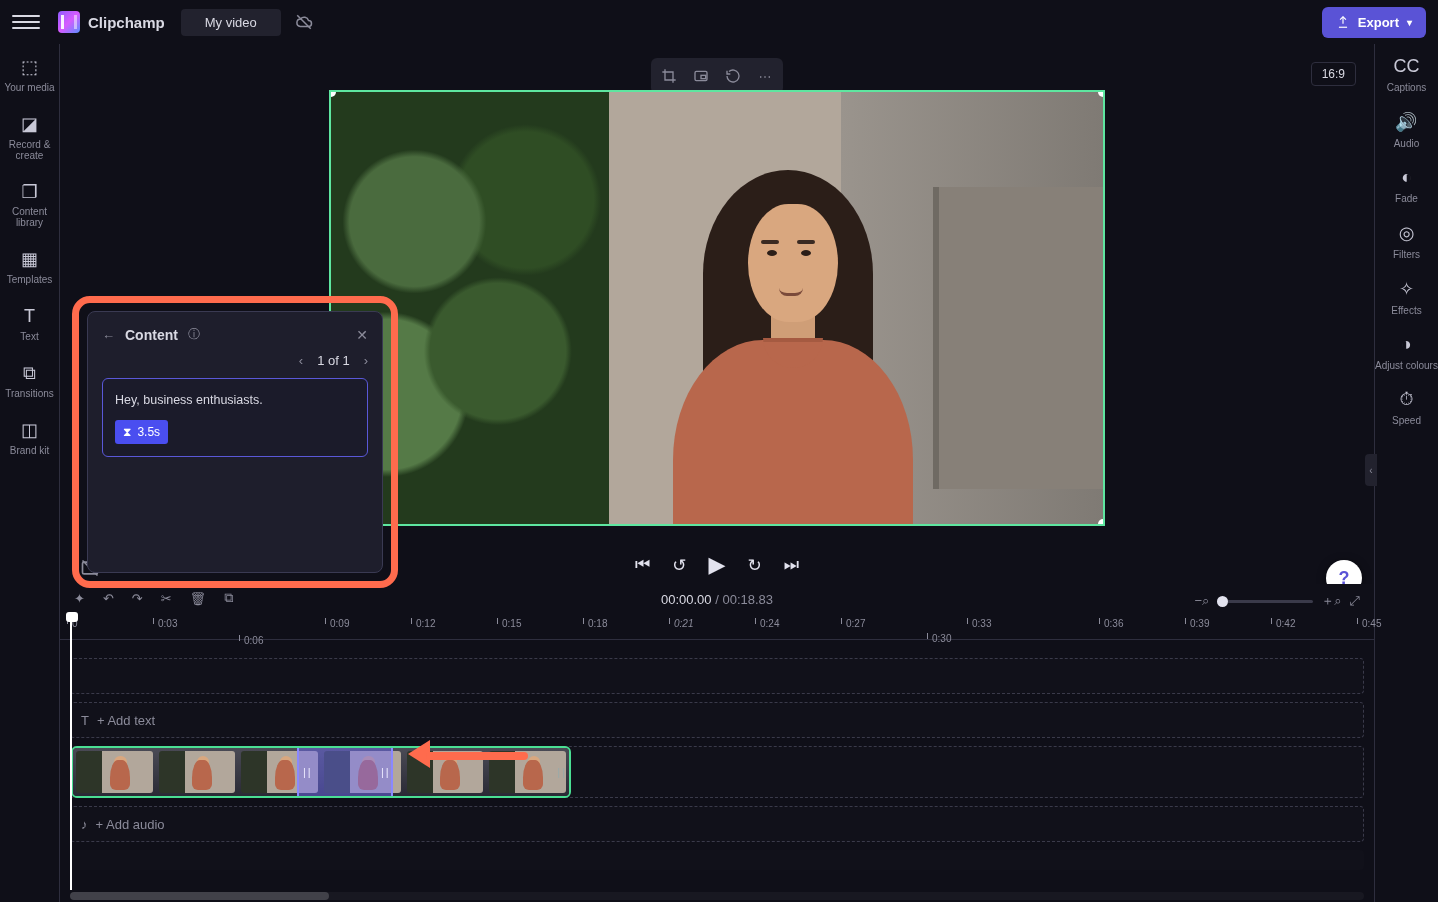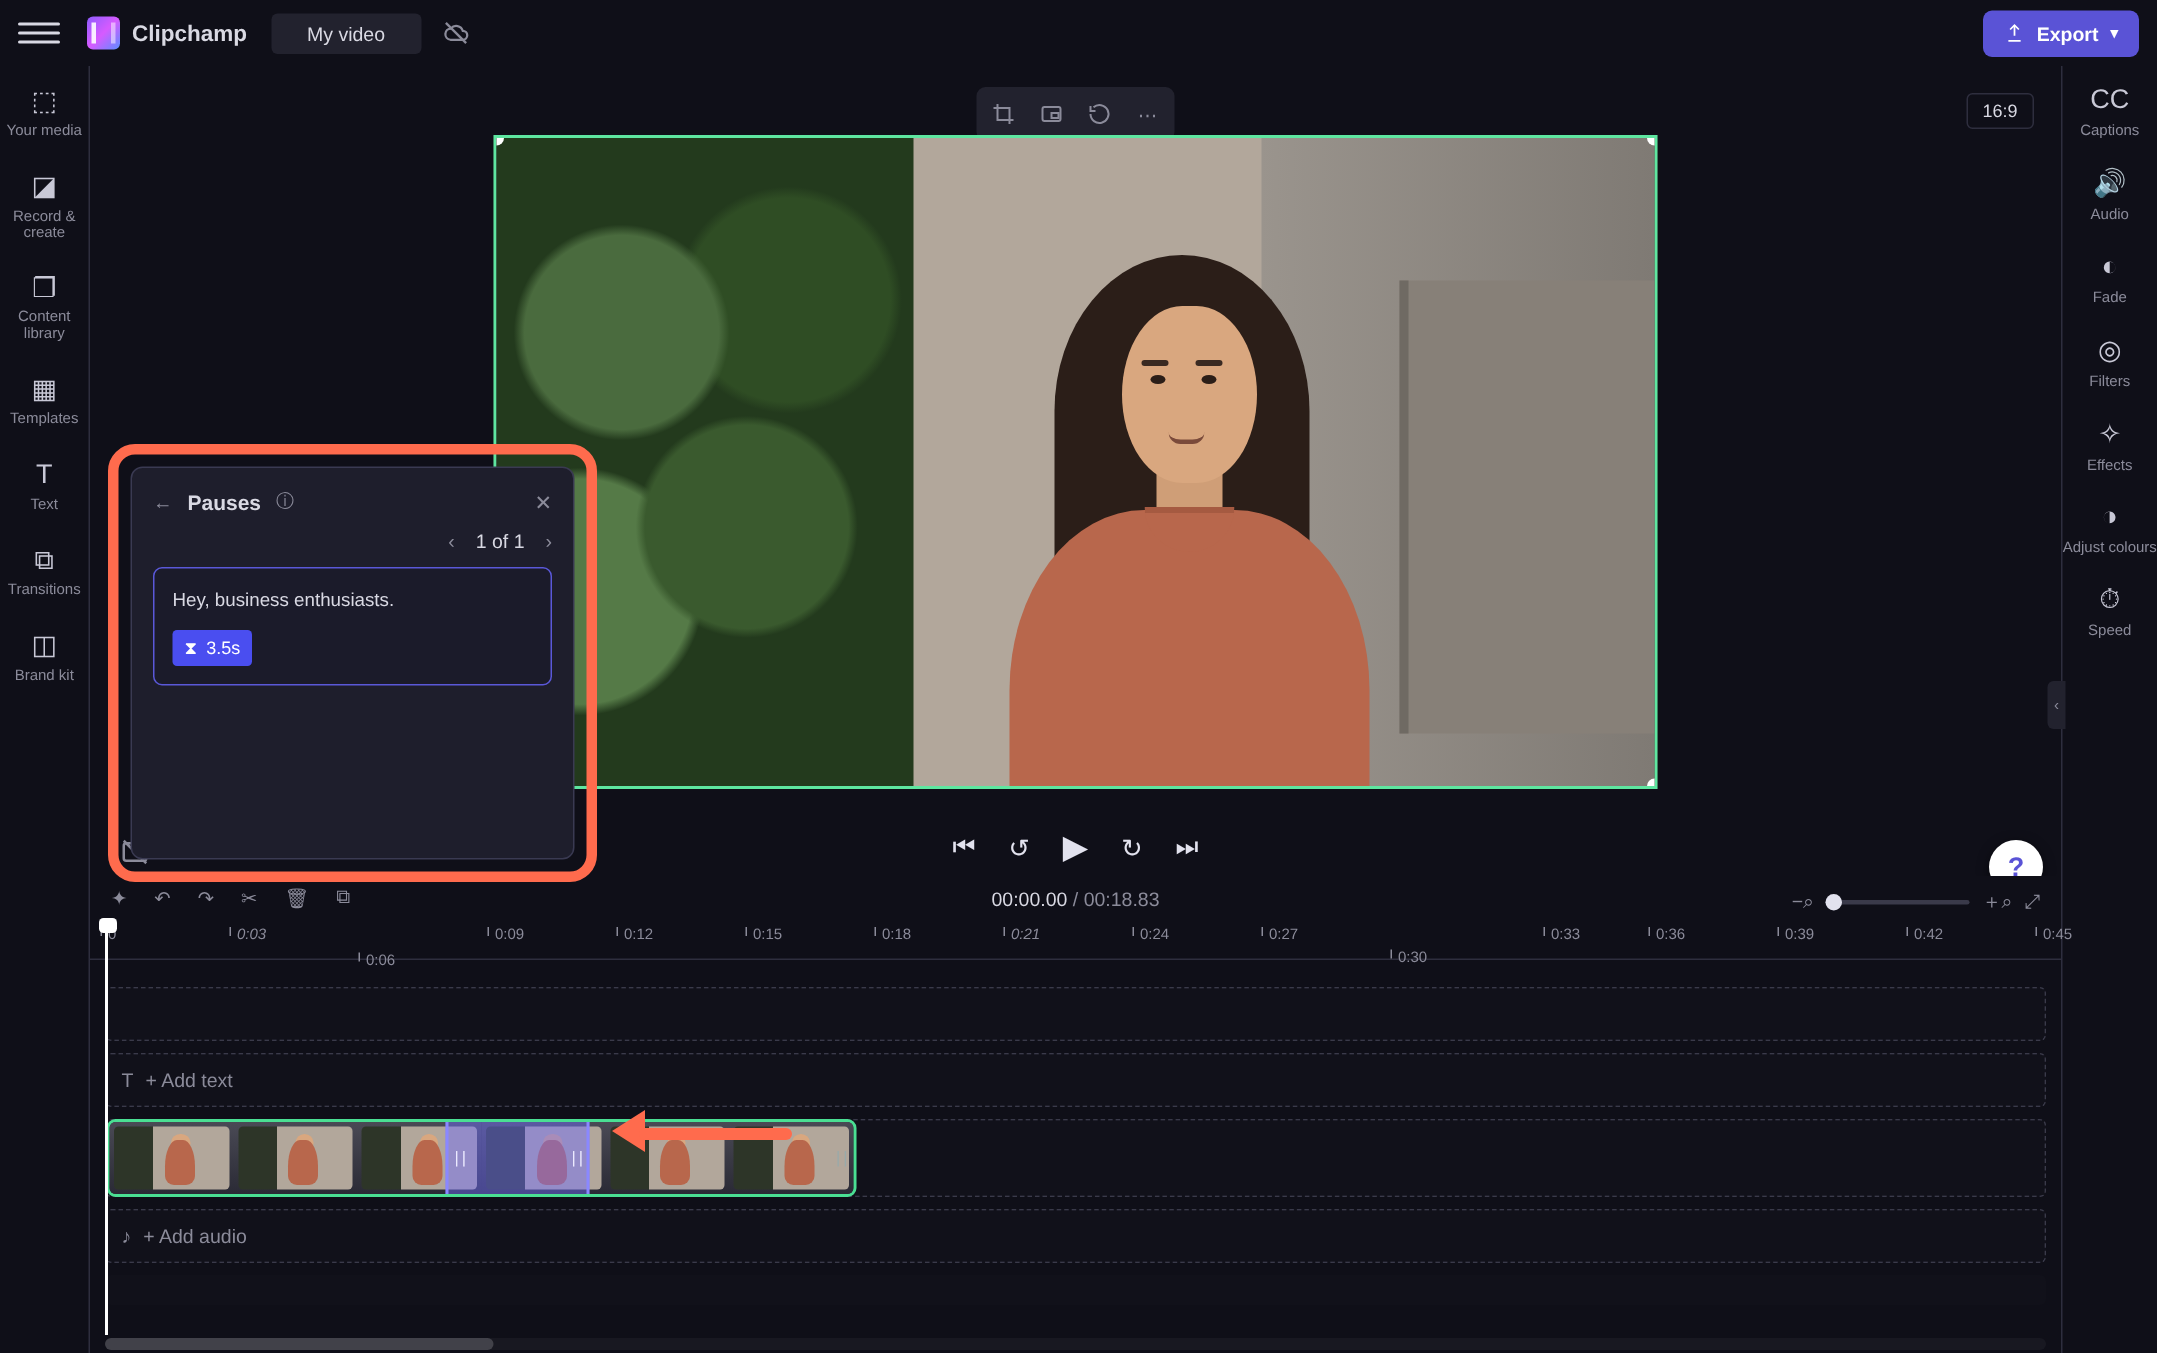--- a/index.html
+++ b/index.html
@@ -296,21 +296,21 @@
   </div>
   <div class="collapse-down">⌄</div>
 </div>
 
 <div class="help">?</div>
 
 <div class="popup-ring">
   <div class="popup">
     <div class="popup-head">
       <span class="back">←</span>
-      <span class="title">Pauses</span>
+      <span class="title">Content</span>
       <span class="info">ⓘ</span>
       <span class="close">✕</span>
     </div>
     <div class="pager">
       <span class="arr">‹</span>
       <span class="pg">1 of 1</span>
       <span class="arr">›</span>
     </div>
     <div class="card">
       <div>Hey, business enthusiasts.</div>
@@ -340,31 +340,31 @@
     <span>−⌕</span>
     <div class="track">
         <div class="thumb"></div>
       </div>
     <span>＋⌕</span>
     <span>⤢</span>
   </div>
 
   <div class="ruler" id="ruler">
       <span class="tick" style="left: 12px;">0</span>
-      <span class="tick" style="left: 98px; font-style: italic;">0:03</span>
+      <span class="tick" style="left: 98px;">0:03</span>
       <span class="tick" style="left: 184px; margin-top: 17px;">0:06</span>
       <span class="tick" style="left: 270px;">0:09</span>
       <span class="tick" style="left: 356px;">0:12</span>
       <span class="tick" style="left: 442px;">0:15</span>
       <span class="tick" style="left: 528px;">0:18</span>
       <span class="tick" style="left: 614px; font-style: italic;">0:21</span>
       <span class="tick" style="left: 700px;">0:24</span>
       <span class="tick" style="left: 786px;">0:27</span>
       <span class="tick" style="left: 872px; margin-top: 15px;">0:30</span>
-      <span class="tick" style="left: 974px;">0:33</span>
+      <span class="tick" style="left: 912px;">0:33</span>
       <span class="tick" style="left: 1044px;">0:36</span>
       <span class="tick" style="left: 1130px;">0:39</span>
       <span class="tick" style="left: 1216px;">0:42</span>
       <span class="tick" style="left: 1302px;">0:45</span>
     </div>
   <div class="playhead"></div>
 
   <div class="lanes">
 
     <div class="lane"></div>

